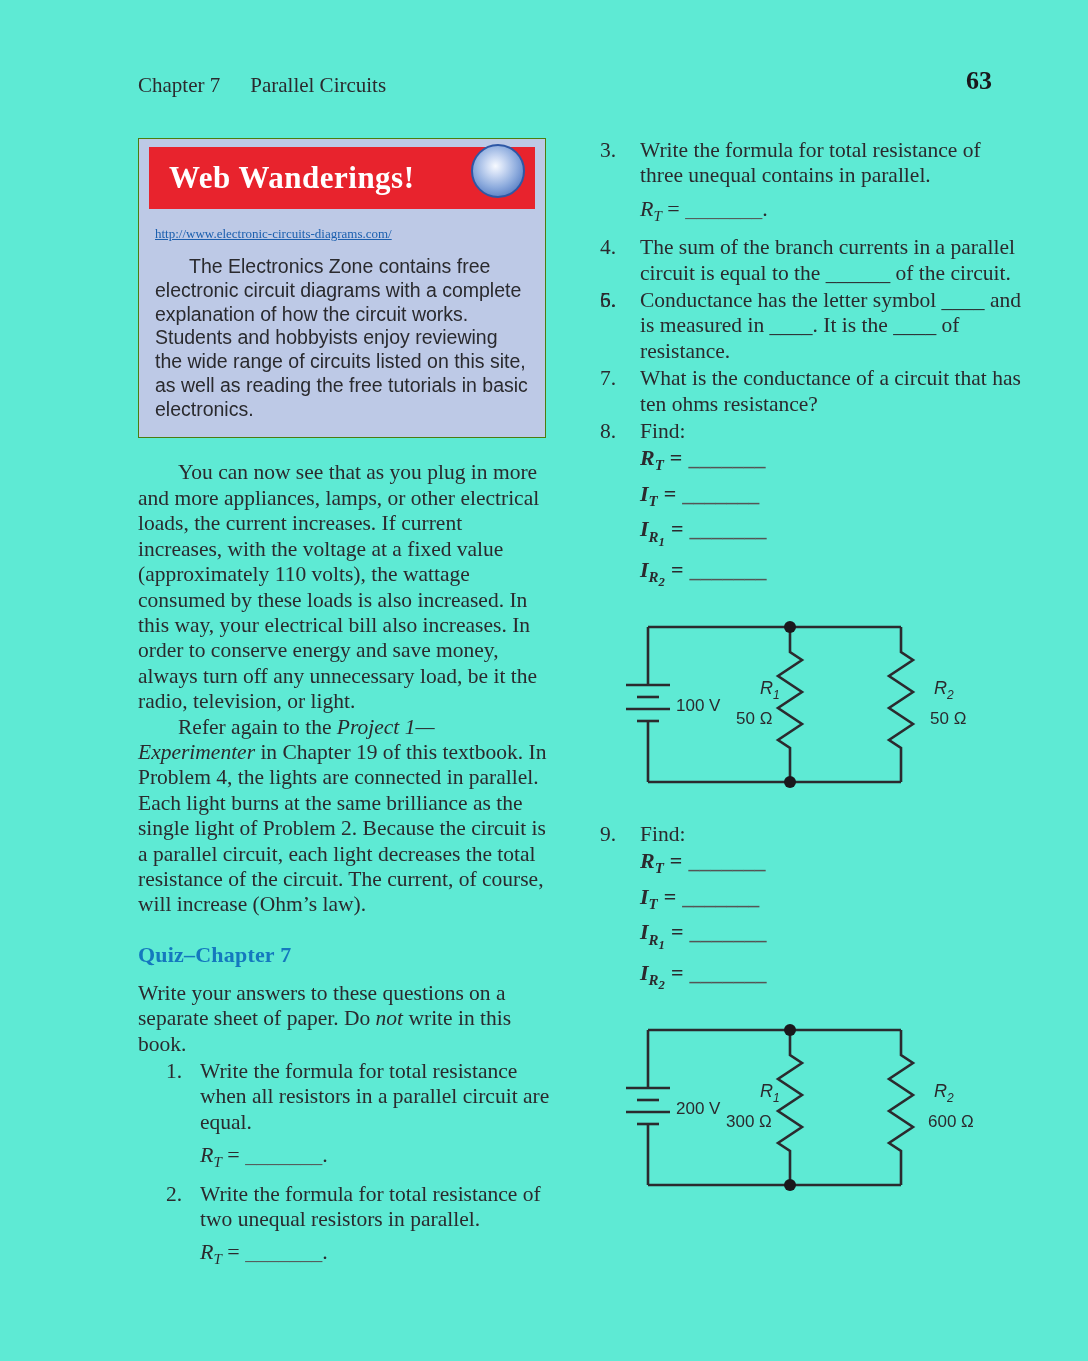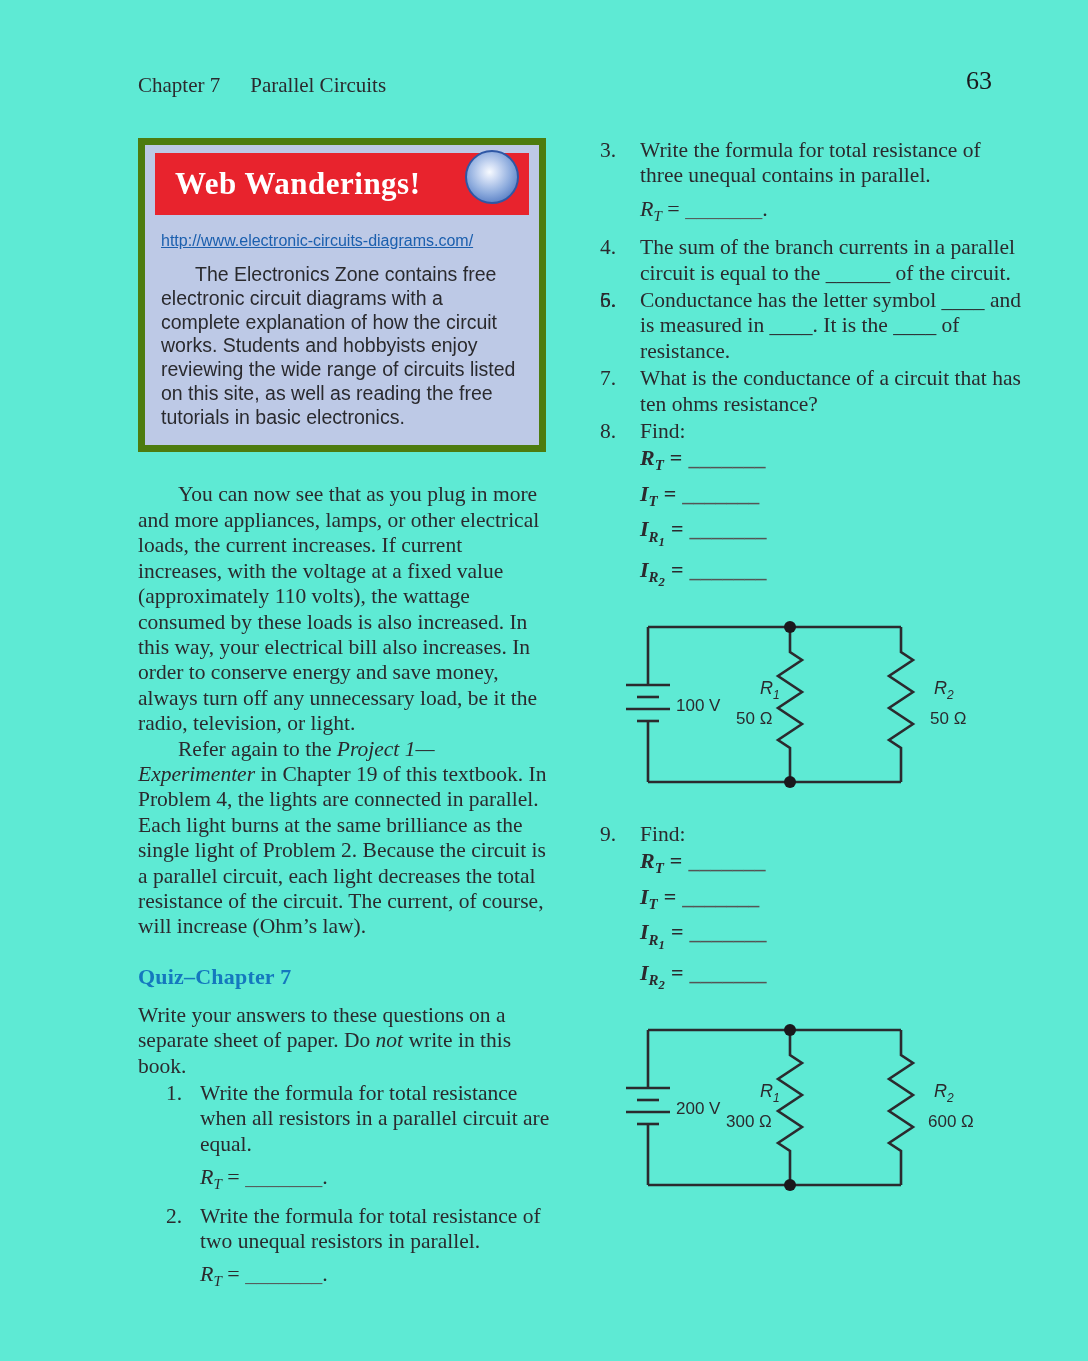--- a/index.html
+++ b/index.html
@@ -4,47 +4,47 @@
 <style>
   * { margin:0; padding:0; box-sizing:border-box; }
   body { background:#888; font-family:"Liberation Serif", serif; }
   .page {
     position:relative; width:1088px; height:1361px; margin:0 auto;
     background:#5eead4; color:#2b2a2e; overflow:hidden;
   }
   
   .running-head { position:absolute; left:138px; top:73px; font-size:21px; color:#2b2a2e; }
   .running-head .sec { margin-left:30px; }
-  .page-num { position:absolute; left:966px; top:66px; font-size:26px; font-weight:normal; color:#1a181c; }
+  .page-num { position:absolute; left:966px; top:66px; font-size:26px; font-weight:bold; color:#1a181c; }
 
   
   .col-left  { position:absolute; left:138px; top:138px; width:412px; }
   .col-right { position:absolute; left:600px; top:136px; width:428px; }
 
   
   .web-box {
-    width:408px; background:#bdc9e6; border:7px solid #4d7c0f;
-    padding:8px 10px 16px 10px; margin-bottom:30px;
+    width:408px; background:#bdc9e6; border:1px solid #4d7c0f;
+    padding:8px 10px 16px 10px; margin-bottom:22px;
   }
   .web-banner {
     position:relative; background:#e8232d; height:62px;
     display:flex; align-items:center; padding-left:20px;
   }
   .web-banner .title {
     color:#ffffff; font-weight:bold; font-size:31px; letter-spacing:.5px;
     font-family:"Liberation Serif", serif;
   }
   .sphere {
     position:absolute; right:10px; top:-3px; width:54px; height:54px; border-radius:50%;
     background:radial-gradient(circle at 45% 40%, #f7faff 0%, #ccdaf3 22%, #8fadde 52%, #5c82c6 78%, #4469b2 100%);
     border:2px solid #2e57a5;
   }
   .web-link {
     display:block; margin:17px 6px 0 6px;
-    font-family:Liberation Sans, sans-serif; font-size:16px;
+    font-family:Liberation Serif, serif; font-size:13px;
     color:#1b5fae; text-decoration:underline; cursor:pointer;
   }
   .web-body {
     margin:13px 6px 0 6px; font-family:"Liberation Sans", sans-serif;
     font-size:19.5px; line-height:1.22; color:#2a2a2e; text-indent:34px;
   }
 
   
   .para { font-size:21.5px; line-height:25.4px; text-indent:40px; color:#2b2a2e; }
   .ital { font-style:italic; }

